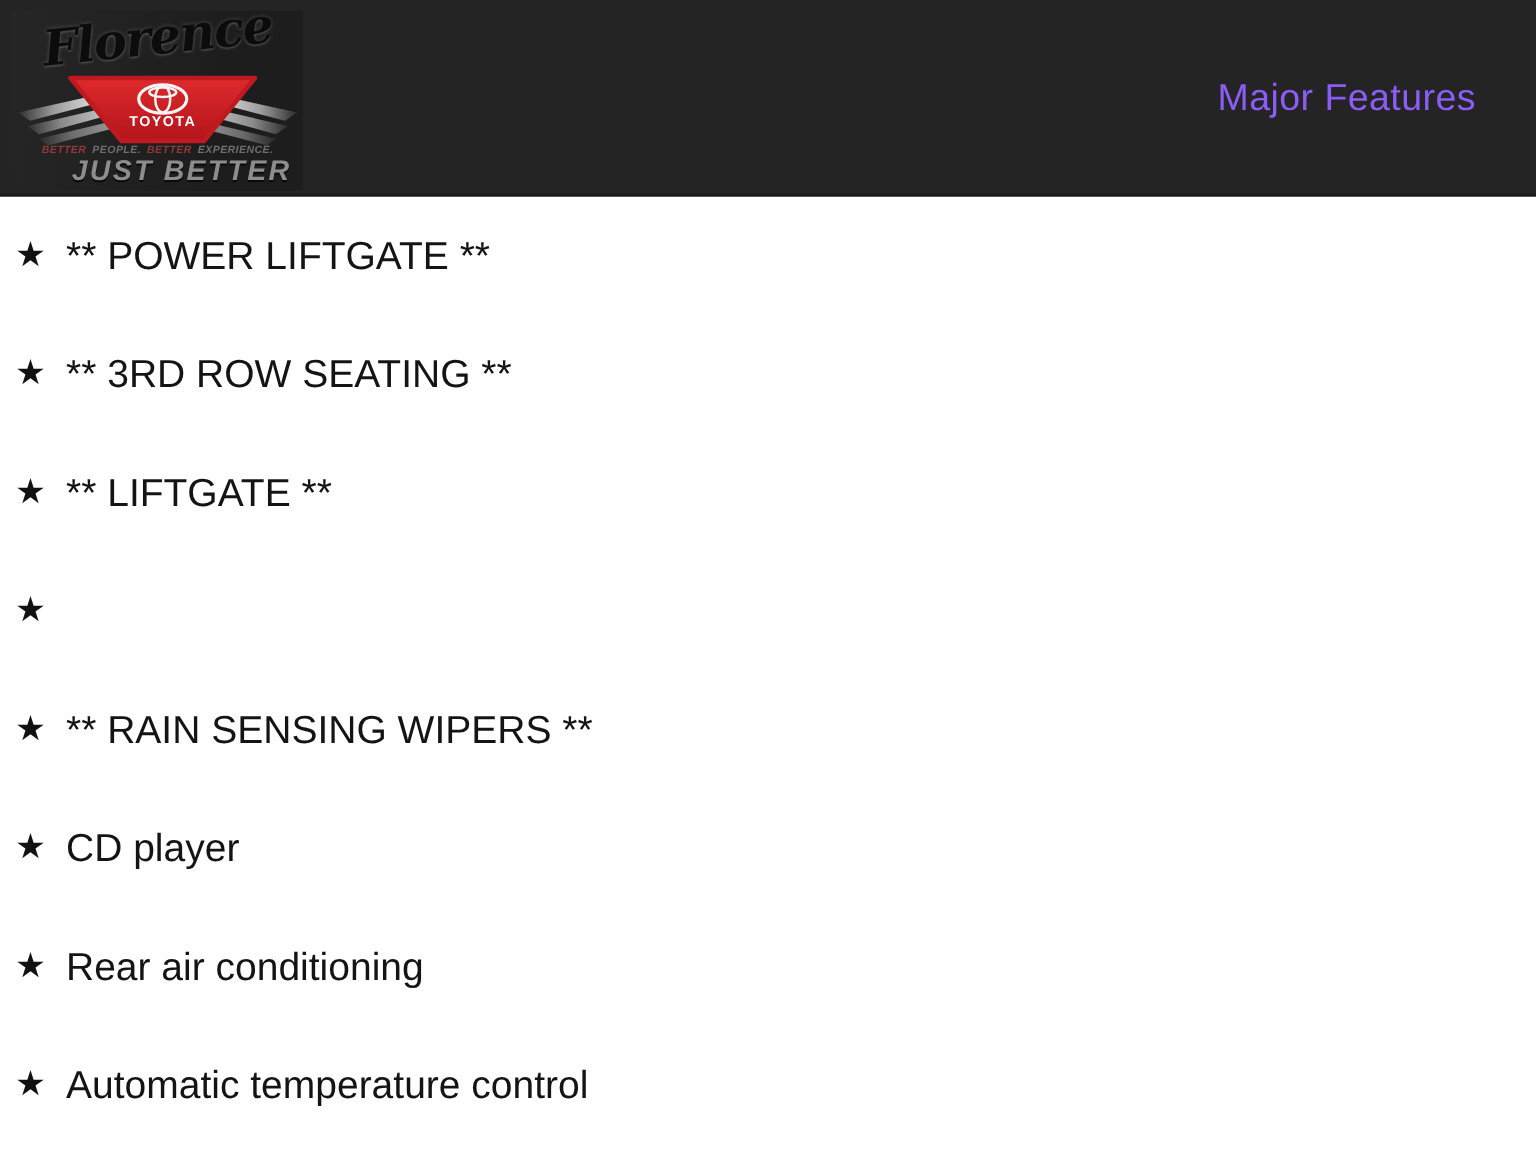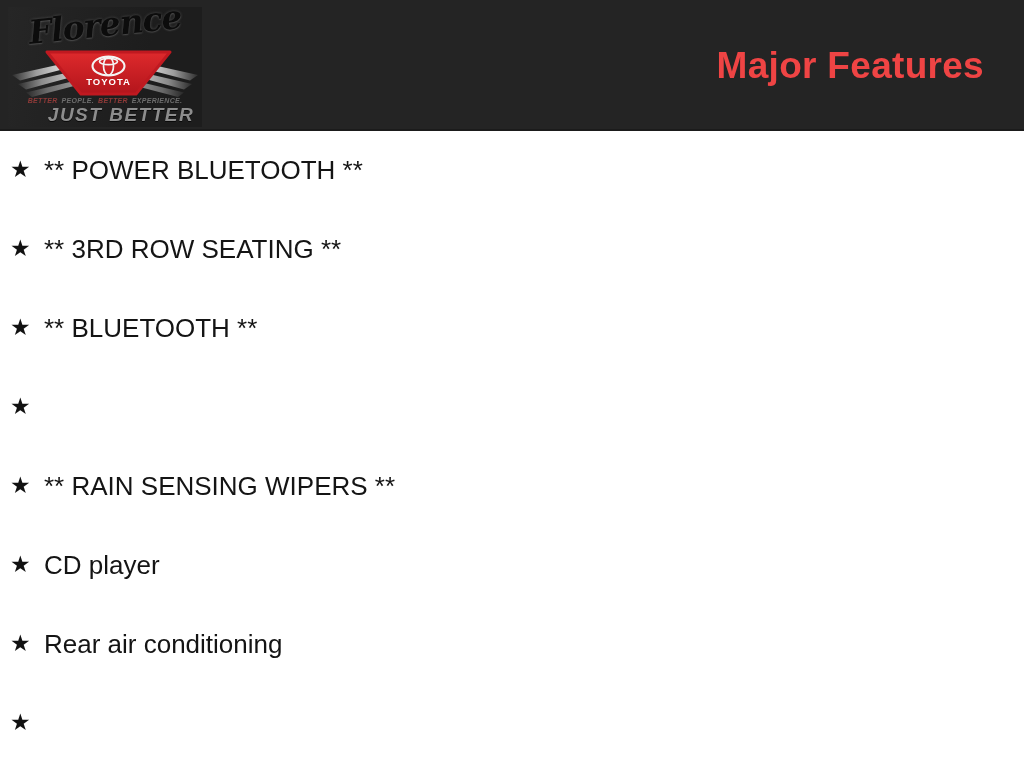--- a/index.html
+++ b/index.html
@@ -17,23 +17,23 @@
     width: 100%; height: 131px;
     background: #242424;
     border-bottom: 2px solid #1b1b1b;
     box-sizing: border-box;
     display: flex;
     align-items: center;
     justify-content: flex-end;
     padding-right: 40px;
   }
   .page-title {
-    color: #ef4444;
-    font-size: 37px;
-    font-weight: 700;
+    color: #8b5cf6;
+    font-size: 25px;
+    font-weight: 400;
     letter-spacing: 0.3px;
     margin: 0;
     position: relative;
     top: 1px;
   }
 
   
   .logo {
     position: absolute;
     left: 8px; top: 7px;
@@ -181,31 +181,31 @@
     </div>
 
     <h1 class="page-title">Major Features</h1>
   </header>
 
   <main>
     <ul class="features">
 
       <li class="feature-item">
         <span class="star">★</span>
-        <span class="feature-label">** POWER BLUETOOTH **</span>
+        <span class="feature-label">** POWER LIFTGATE **</span>
       </li>
 
       <li class="feature-item">
         <span class="star">★</span>
         <span class="feature-label">** 3RD ROW SEATING **</span>
       </li>
 
       <li class="feature-item">
         <span class="star">★</span>
-        <span class="feature-label">** BLUETOOTH **</span>
+        <span class="feature-label">** LIFTGATE **</span>
       </li>
 
       <li class="feature-item">
         <span class="star">★</span>
       </li>
 
       <li class="feature-item">
         <span class="star">★</span>
         <span class="feature-label">** RAIN SENSING WIPERS **</span>
       </li>
@@ -215,17 +215,18 @@
         <span class="feature-label">CD player</span>
       </li>
 
       <li class="feature-item">
         <span class="star">★</span>
         <span class="feature-label">Rear air conditioning</span>
       </li>
 
       <li class="feature-item">
         <span class="star">★</span>
+        <span class="feature-label">Automatic temperature control</span>
       </li>
 
     </ul>
   </main>
 </div>
 
 </body></html>

